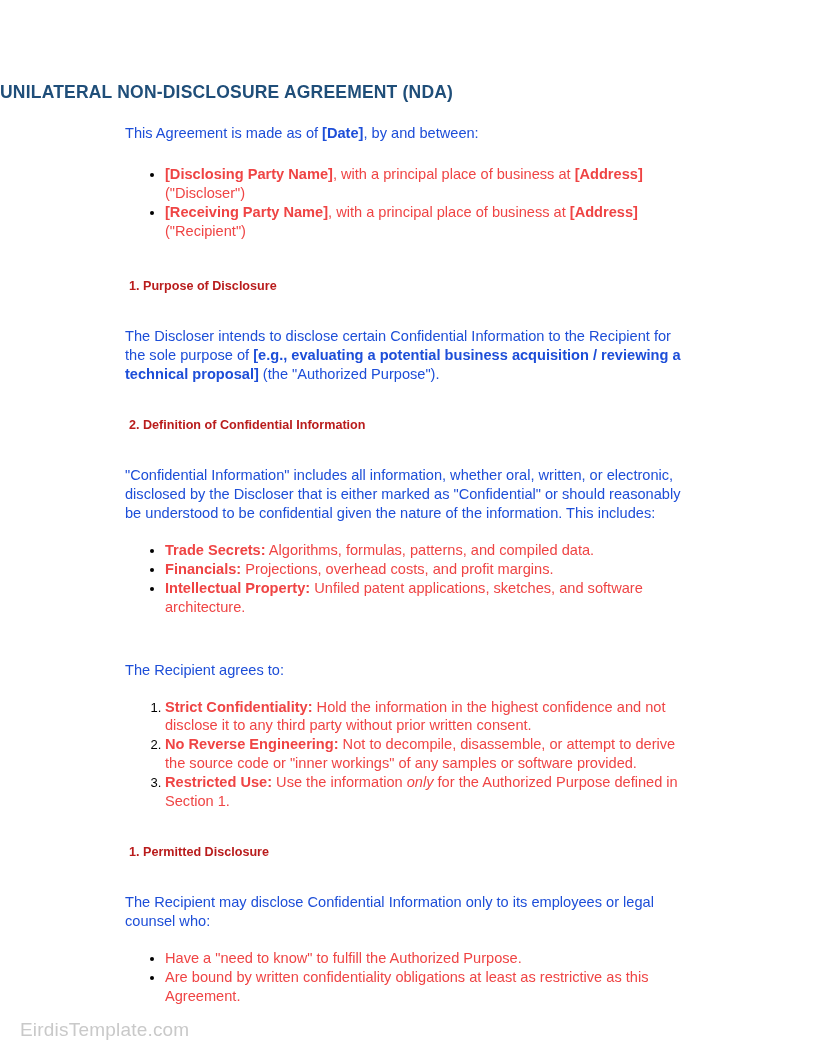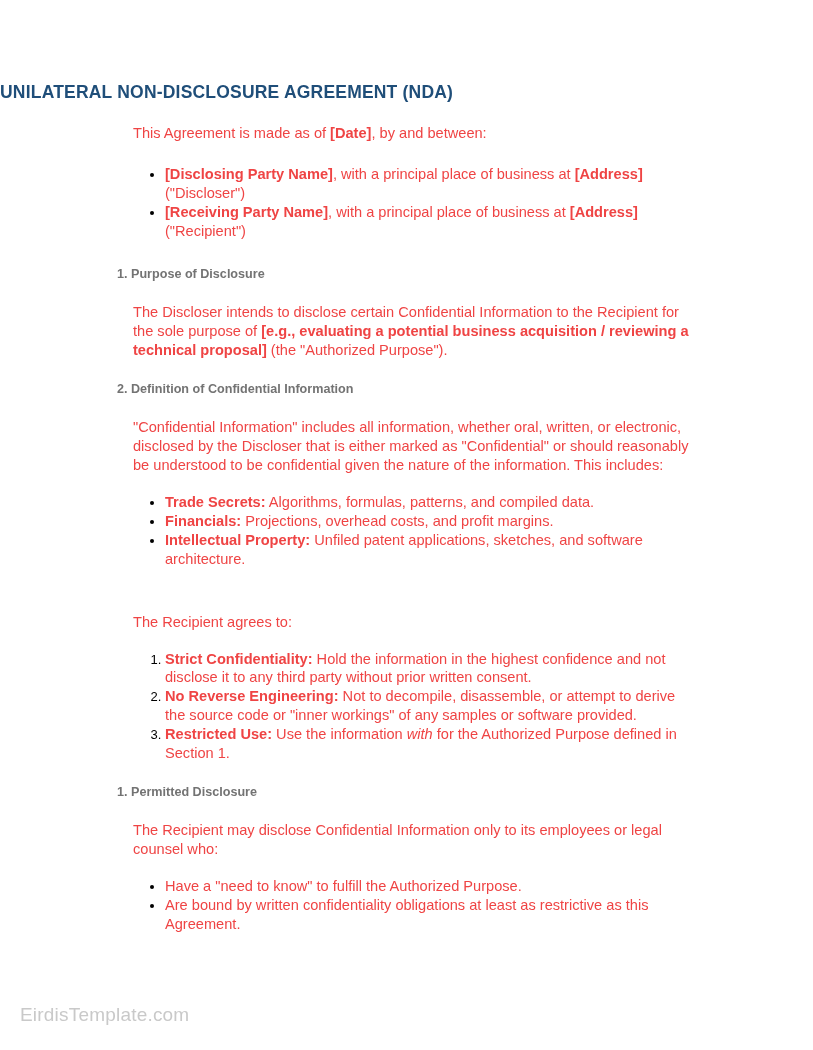--- a/index.html
+++ b/index.html
@@ -35,28 +35,28 @@
   }
   .content {
     position: absolute;
     top: 124px;
     left: 117px;
     width: 576px;
   }
   p.body-text {
     font-size: 14.6px;
     line-height: 1.30;
-    margin: 0 0 0 16px;
-    color: #ef4444;
+    margin: 0 0 0 8px;
+    color: #1d4ed8;
   }
   h2.section-head {
-    color: #737373;
+    color: #b91c1c;
     font-size: 12.6px;
     font-weight: bold;
-    margin: 0;
+    margin: 12px;
   }
   ul.bullets, ol.numbers {
     margin: 0;
     padding-left: 48px;
   }
   ul.bullets li, ol.numbers li {
     font-size: 14.6px;
     line-height: 1.30;
     color: #ef4444;
     margin: 0;
@@ -72,21 +72,21 @@
     font-size: 13px;
   }
   b, strong { font-weight: bold; }
   em { font-style: italic; }
   .spacer-18 { height: 18px; }
   .spacer-22 { height: 22px; }
   .spacer-26 { height: 26px; }
   .watermark {
     position: absolute;
     left: 20px;
-    bottom: 24px;
+    bottom: 9px;
     font-size: 19px;
     color: #c9c9c9;
     font-family: "Liberation Sans", sans-serif;
     letter-spacing: 0.2px;
   }
 </style>
 </head>
 <body>
 
 <div class="page">
@@ -144,21 +144,21 @@
     <p class="body-text">The Recipient agrees to:</p>
     <div class="spacer-18"></div>
     <ol class="numbers">
       <li>
         <b>Strict Confidentiality:</b><span> Hold the information in the highest confidence and not disclose it to any third party without prior written consent.</span>
       </li>
       <li>
         <b>No Reverse Engineering:</b><span> Not to decompile, disassemble, or attempt to derive the source code or "inner workings" of any samples or software provided.</span>
       </li>
       <li>
-        <b>Restricted Use:</b><span> Use the information </span><em>with</em><span> for the Authorized Purpose defined in Section 1.</span>
+        <b>Restricted Use:</b><span> Use the information </span><em>only</em><span> for the Authorized Purpose defined in Section 1.</span>
       </li>
     </ol>
 
     <div class="spacer-22"></div>
 
     <h2 class="section-head">1. Permitted Disclosure</h2>
     <div class="spacer-22"></div>
     <p class="body-text">The Recipient may disclose Confidential Information only to its employees or legal counsel who:</p>
     <div class="spacer-18"></div>
     <ul class="bullets">

